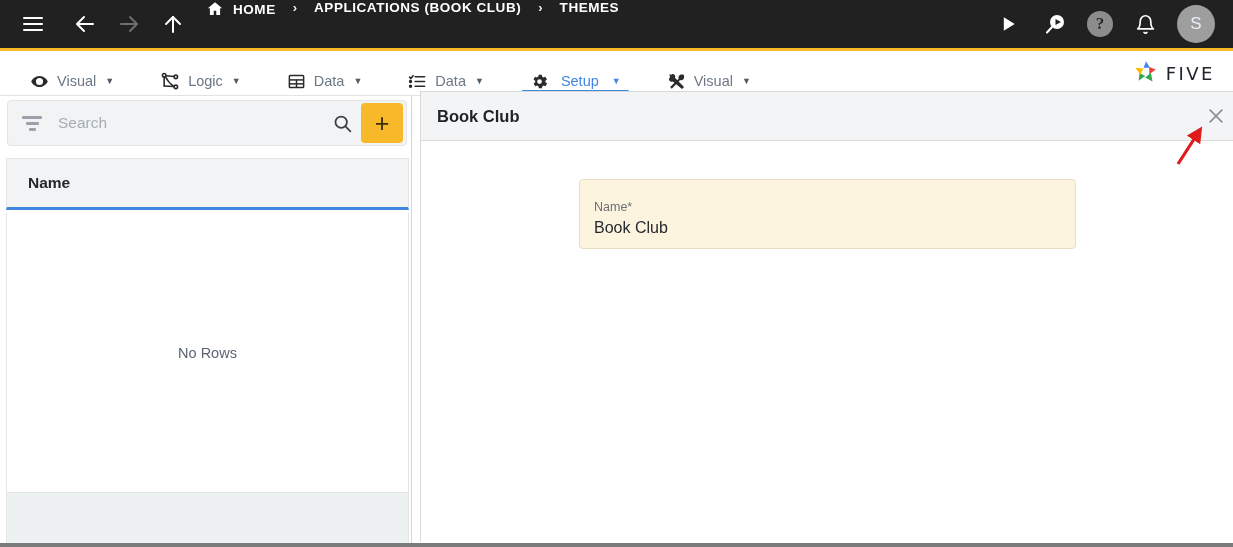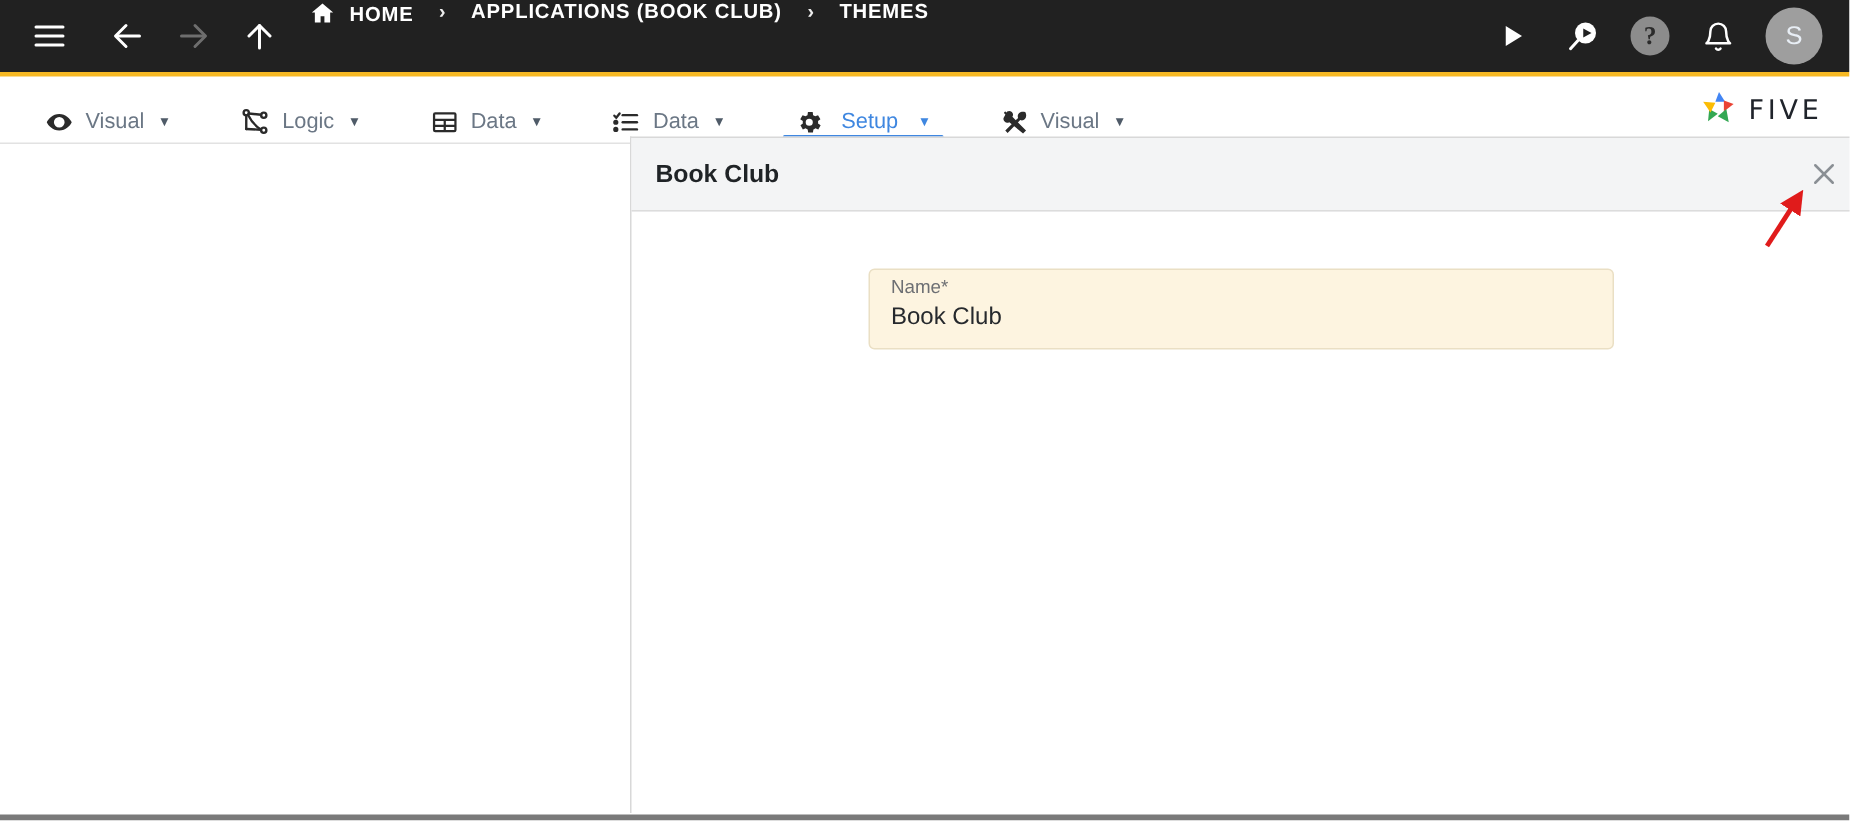--- a/index.html
+++ b/index.html
@@ -186,21 +186,21 @@
   .hdr-btn.check { color: #555b60; }
 
   .form-area { padding: 38px 0 0 0; }
   .field {
     position: relative;
     width: 497px; margin: 0 0 14px 158px;
     background: #fdf4e0;
     border: 1px solid #eadfc4;
     border-radius: 4px;
     min-height: 52px;
-    padding: 4px 14px 9px 14px;
+    padding: 20px 14px 9px 14px;
   }
   .field-label { font-size: 12.5px; color: #6d6f73; line-height: 15px; }
   .field-label .req { color: #6d6f73; }
   .field-value {
     font-size: 16px; color: #26292d;
     line-height: 22px; padding-top: 2px;
   }
   .field-clear {
     position: absolute; right: 10px; top: 50%;
     transform: translateY(-50%);
@@ -390,20 +390,48 @@
           <polygon points="28,14 20,20 20,11" fill="#ea4335"></polygon>
           <polygon points="24,29 15,24 22,18" fill="#34a853"></polygon>
           <polygon points="7,28 8,18 15,22" fill="#34a853"></polygon>
           <polygon points="3,12 13,13 9,21" fill="#fbbc04"></polygon>
         </svg>
       </span>
       <span class="brand-word">FIVE</span>
     </div>
   </div>
 
+  <div class="left-panel">
+
+    <div class="search-row">
+      <span class="filter-ico">
+          <i></i>
+          <i></i>
+          <i></i>
+        </span>
+      <input class="search-input" type="text" placeholder="Search" style="">
+      <span class="search-mag">
+        <svg width="21" height="21" viewBox="0 0 24 24" fill="none" stroke="currentColor" stroke-width="2" stroke-linecap="round">
+          <circle cx="10.5" cy="10.5" r="6.5"></circle>
+            <line x1="15.4" y1="15.4" x2="21" y2="21"></line>
+        </svg>
+      </span>
+      <button class="add-btn">+</button>
+    </div>
+
+    <div class="grid-head">
+      <span class="grid-head-label">Name</span>
+    </div>
+
+    <div class="grid-body">
+      <span class="no-rows">No Rows</span>
+    </div>
+
+    <div class="grid-footer"></div>
+  </div>
 
   <div class="right-panel">
 
     <div class="record-header">
       <span class="record-title">Book Club</span>
       <div class="record-actions">
         <button class="hdr-btn">
           <svg width="20" height="20" viewBox="0 0 24 24" fill="none" stroke="currentColor" stroke-width="2" stroke-linecap="round">
             <line x1="5" y1="5" x2="19" y2="19"></line>
               <line x1="19" y1="5" x2="5" y2="19"></line>

